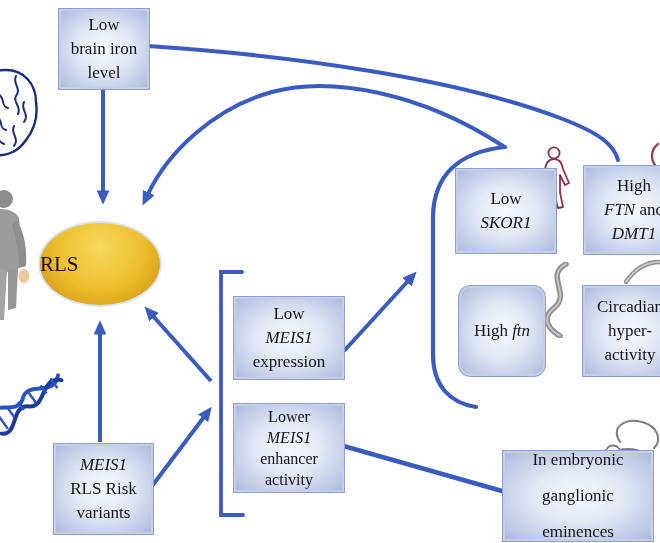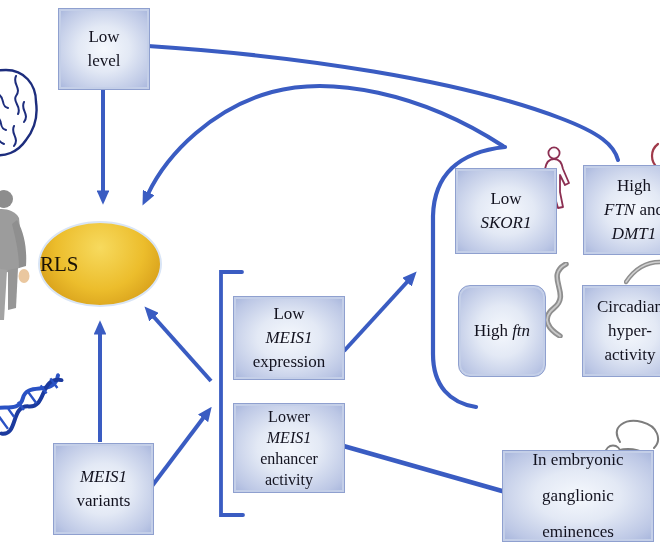--- a/index.html
+++ b/index.html
@@ -97,24 +97,26 @@
     <circle cx="13" cy="55" r="1.6" fill="#333333"></circle>
     <path d="M6 62 L-2 58 M6 63 L-1 66 M7 64 L2 70" stroke="#7d7d7d" stroke-width="1.2"></path>
   </svg>
 
   <svg style="left:648px;top:142px;" width="12" height="28" viewBox="0 0 12 28">
     <path d="M10 2 C 2 8, 2 20, 10 26" fill="none" stroke="#a03a4a" stroke-width="2.2" stroke-linecap="round"></path>
   </svg>
 
   <div class="box" style="left:58px;top:8px;width:90px;height:80px;">
       <div class="ln"><span>Low</span></div>
+      <div class="ln"><span>brain iron</span></div>
       <div class="ln"><span>level</span></div>
     </div>
   <div class="box" style="left:53px;top:443px;width:99px;height:90px;">
       <div class="ln"><i>MEIS1</i></div>
+      <div class="ln"><span>RLS Risk</span></div>
       <div class="ln"><span>variants</span></div>
     </div>
   <div class="box" style="left:233px;top:296px;width:110px;height:82px;">
       <div class="ln"><span>Low</span></div>
       <div class="ln"><i>MEIS1</i></div>
       <div class="ln"><span>expression</span></div>
     </div>
   <div class="box small" style="left:233px;top:403px;width:110px;height:88px;">
       <div class="ln"><span>Lower</span></div>
       <div class="ln"><i>MEIS1</i></div>

